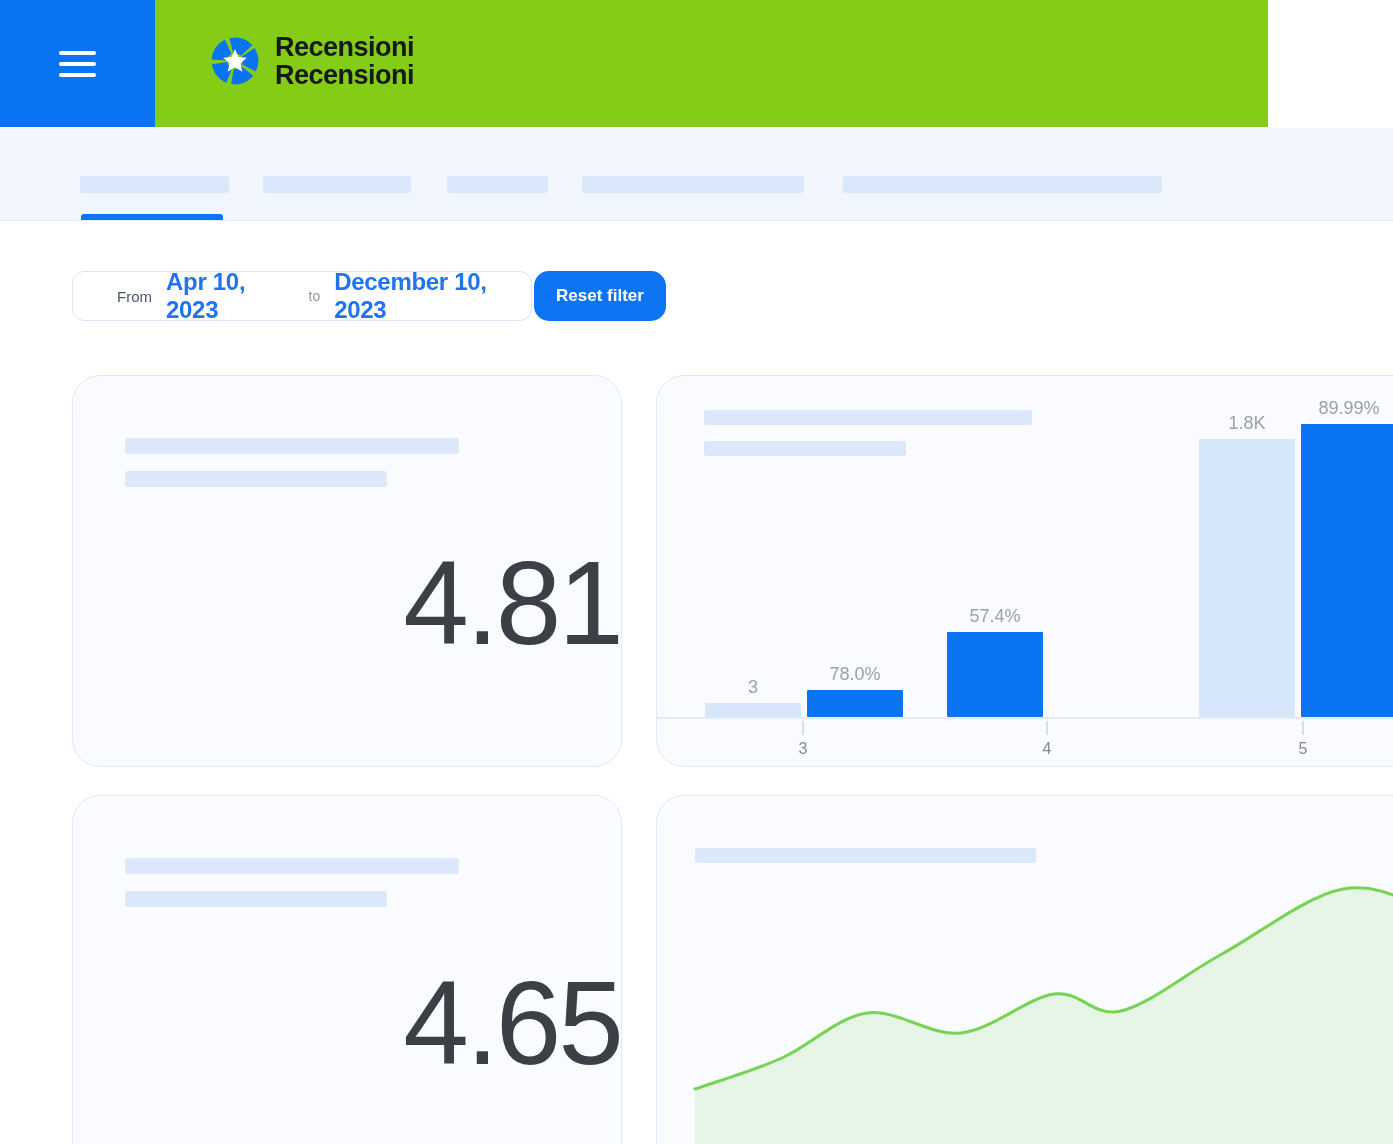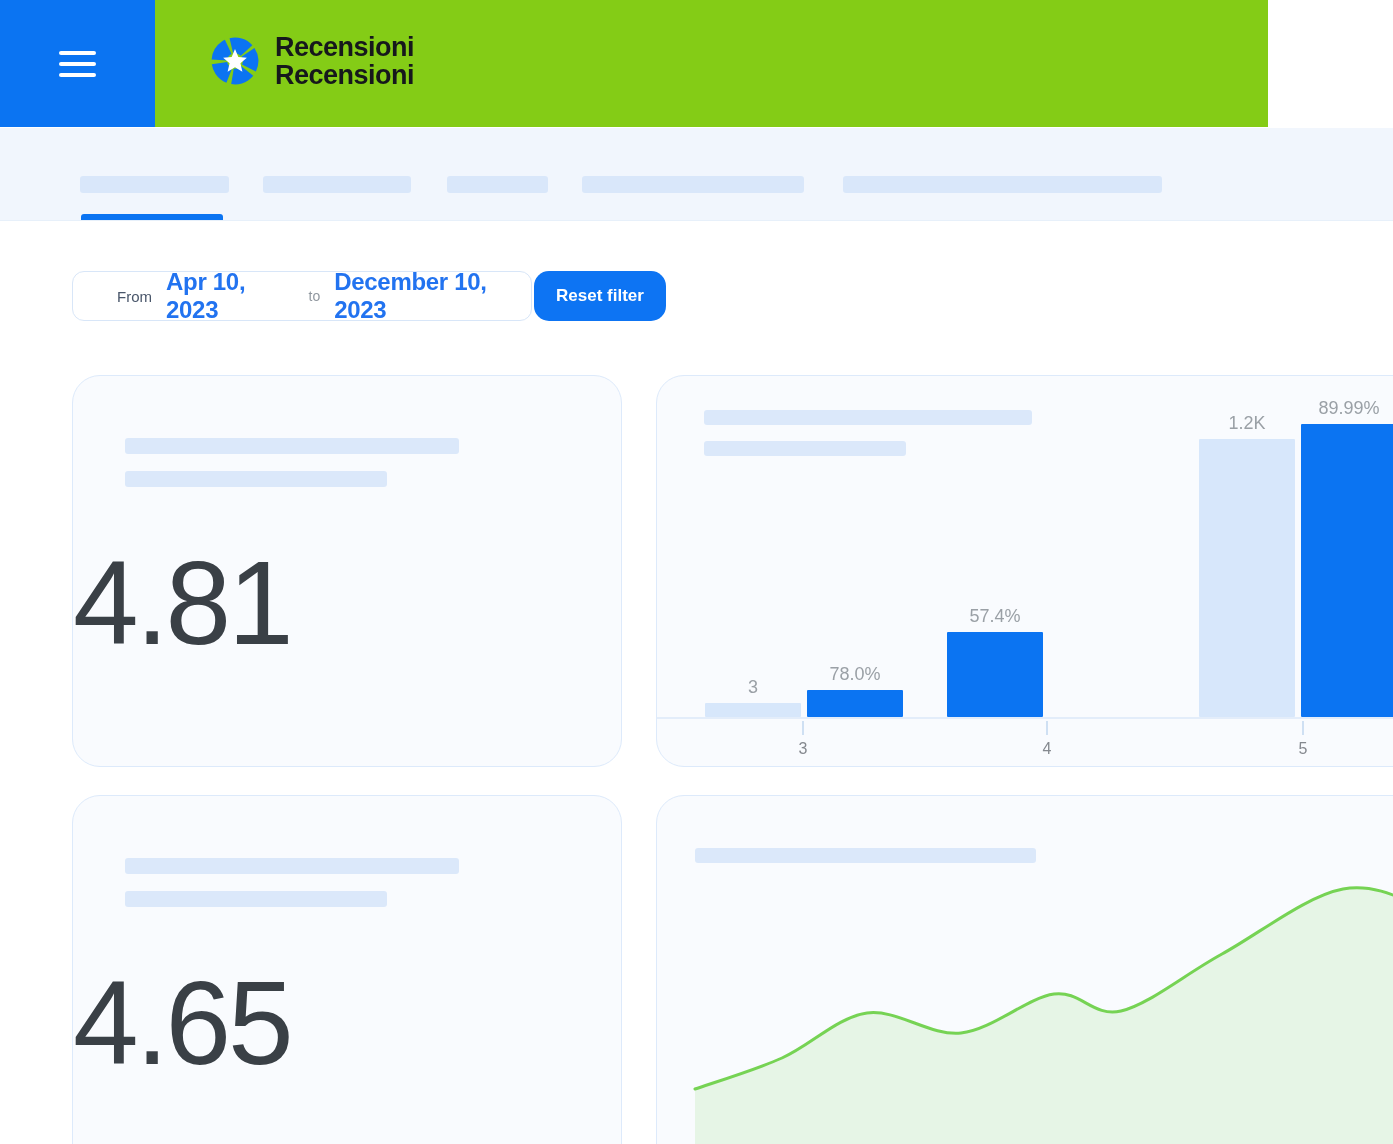--- a/index.html
+++ b/index.html
@@ -62,21 +62,21 @@
 
   .skel { position:absolute; background:#dbe8fa; border-radius:3px; }
   .score1 .s1, .score2 .s1 { left:52px; top:62px; width:334px; height:16px; }
   .score1 .s2, .score2 .s2 { left:52px; top:95px; width:262px; height:16px; }
   .bars .s1 { left:47px; top:34px; width:328px; height:15px; }
   .bars .s2 { left:47px; top:65px; width:202px; height:15px; }
   .area .s1 { left:38px; top:52px; width:341px; height:15px; }
 
   .big-score {
     position:absolute; left:0; top:168px; width:100%;
-    text-align:left; font-size:118px; font-weight:300; line-height:1;
+    text-align:right; font-size:118px; font-weight:300; line-height:1;
     color:#3a4046; letter-spacing:-3px;
   }
 
   
   .plot { position:absolute; left:0; top:0; width:1090px; height:343px; border-bottom:2px solid #e3edfa; }
   .bar-pair { position:absolute; bottom:0; display:flex; align-items:flex-end; gap:6px; }
   .bar-pair.g0 { left:48px; }
   .bar-pair.g1 { left:290px; }
   .bar-pair.g2 { left:542px; }
   .bar-col { display:flex; flex-direction:column; align-items:center; }
@@ -153,21 +153,21 @@
         </div>
       </div>
       <div class="bar-pair g1">
         <div class="bar-col">
           <div class="bar-label">57.4%</div>
           <div class="bar" style="height: 85px; background: rgb(11, 116, 242);"></div>
         </div>
       </div>
       <div class="bar-pair g2">
         <div class="bar-col">
-          <div class="bar-label">1.2K</div>
+          <div class="bar-label">1.8K</div>
           <div class="bar" style="height: 278px; background: rgb(215, 231, 251);"></div>
         </div>
         <div class="bar-col">
           <div class="bar-label">89.99%</div>
           <div class="bar" style="height: 293px; background: rgb(11, 116, 242);"></div>
         </div>
       </div>
     </div>
     <div class="tick x0"></div>
     <div class="tick x1"></div>

